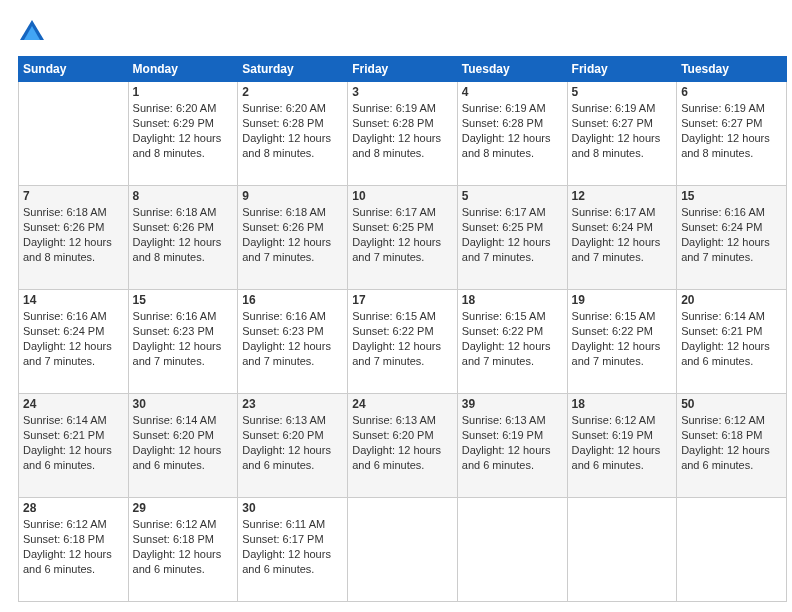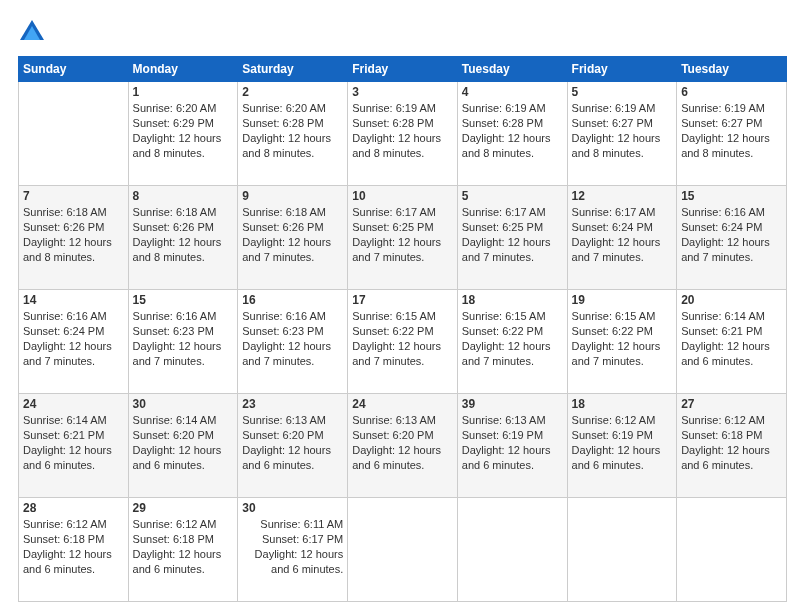--- a/index.html
+++ b/index.html
@@ -327,21 +327,21 @@
 and 6 minutes.</div>
             </td>
             <td>
               <span class="day-num">18</span>
               <div class="day-info" style="white-space: pre-line;">Sunrise: 6:12 AM
 Sunset: 6:19 PM
 Daylight: 12 hours
 and 6 minutes.</div>
             </td>
             <td>
-              <span class="day-num">27</span>
+              <span class="day-num">50</span>
               <div class="day-info" style="white-space: pre-line;">Sunrise: 6:12 AM
 Sunset: 6:18 PM
 Daylight: 12 hours
 and 6 minutes.</div>
             </td>
           </tr>
           <tr>
             <td>
               <span class="day-num">28</span>
               <div class="day-info" style="white-space: pre-line;">Sunrise: 6:12 AM
@@ -351,21 +351,21 @@
             </td>
             <td>
               <span class="day-num">29</span>
               <div class="day-info" style="white-space: pre-line;">Sunrise: 6:12 AM
 Sunset: 6:18 PM
 Daylight: 12 hours
 and 6 minutes.</div>
             </td>
             <td>
               <span class="day-num">30</span>
-              <div class="day-info" style="white-space: pre-line; text-align: right;">Sunrise: 6:11 AM
+              <div class="day-info" style="white-space: pre-line;">Sunrise: 6:11 AM
 Sunset: 6:17 PM
 Daylight: 12 hours
 and 6 minutes.</div>
             </td>
             <td class="empty"></td>
             <td class="empty"></td>
             <td class="empty"></td>
             <td class="empty"></td>
           </tr>
         </tbody>

